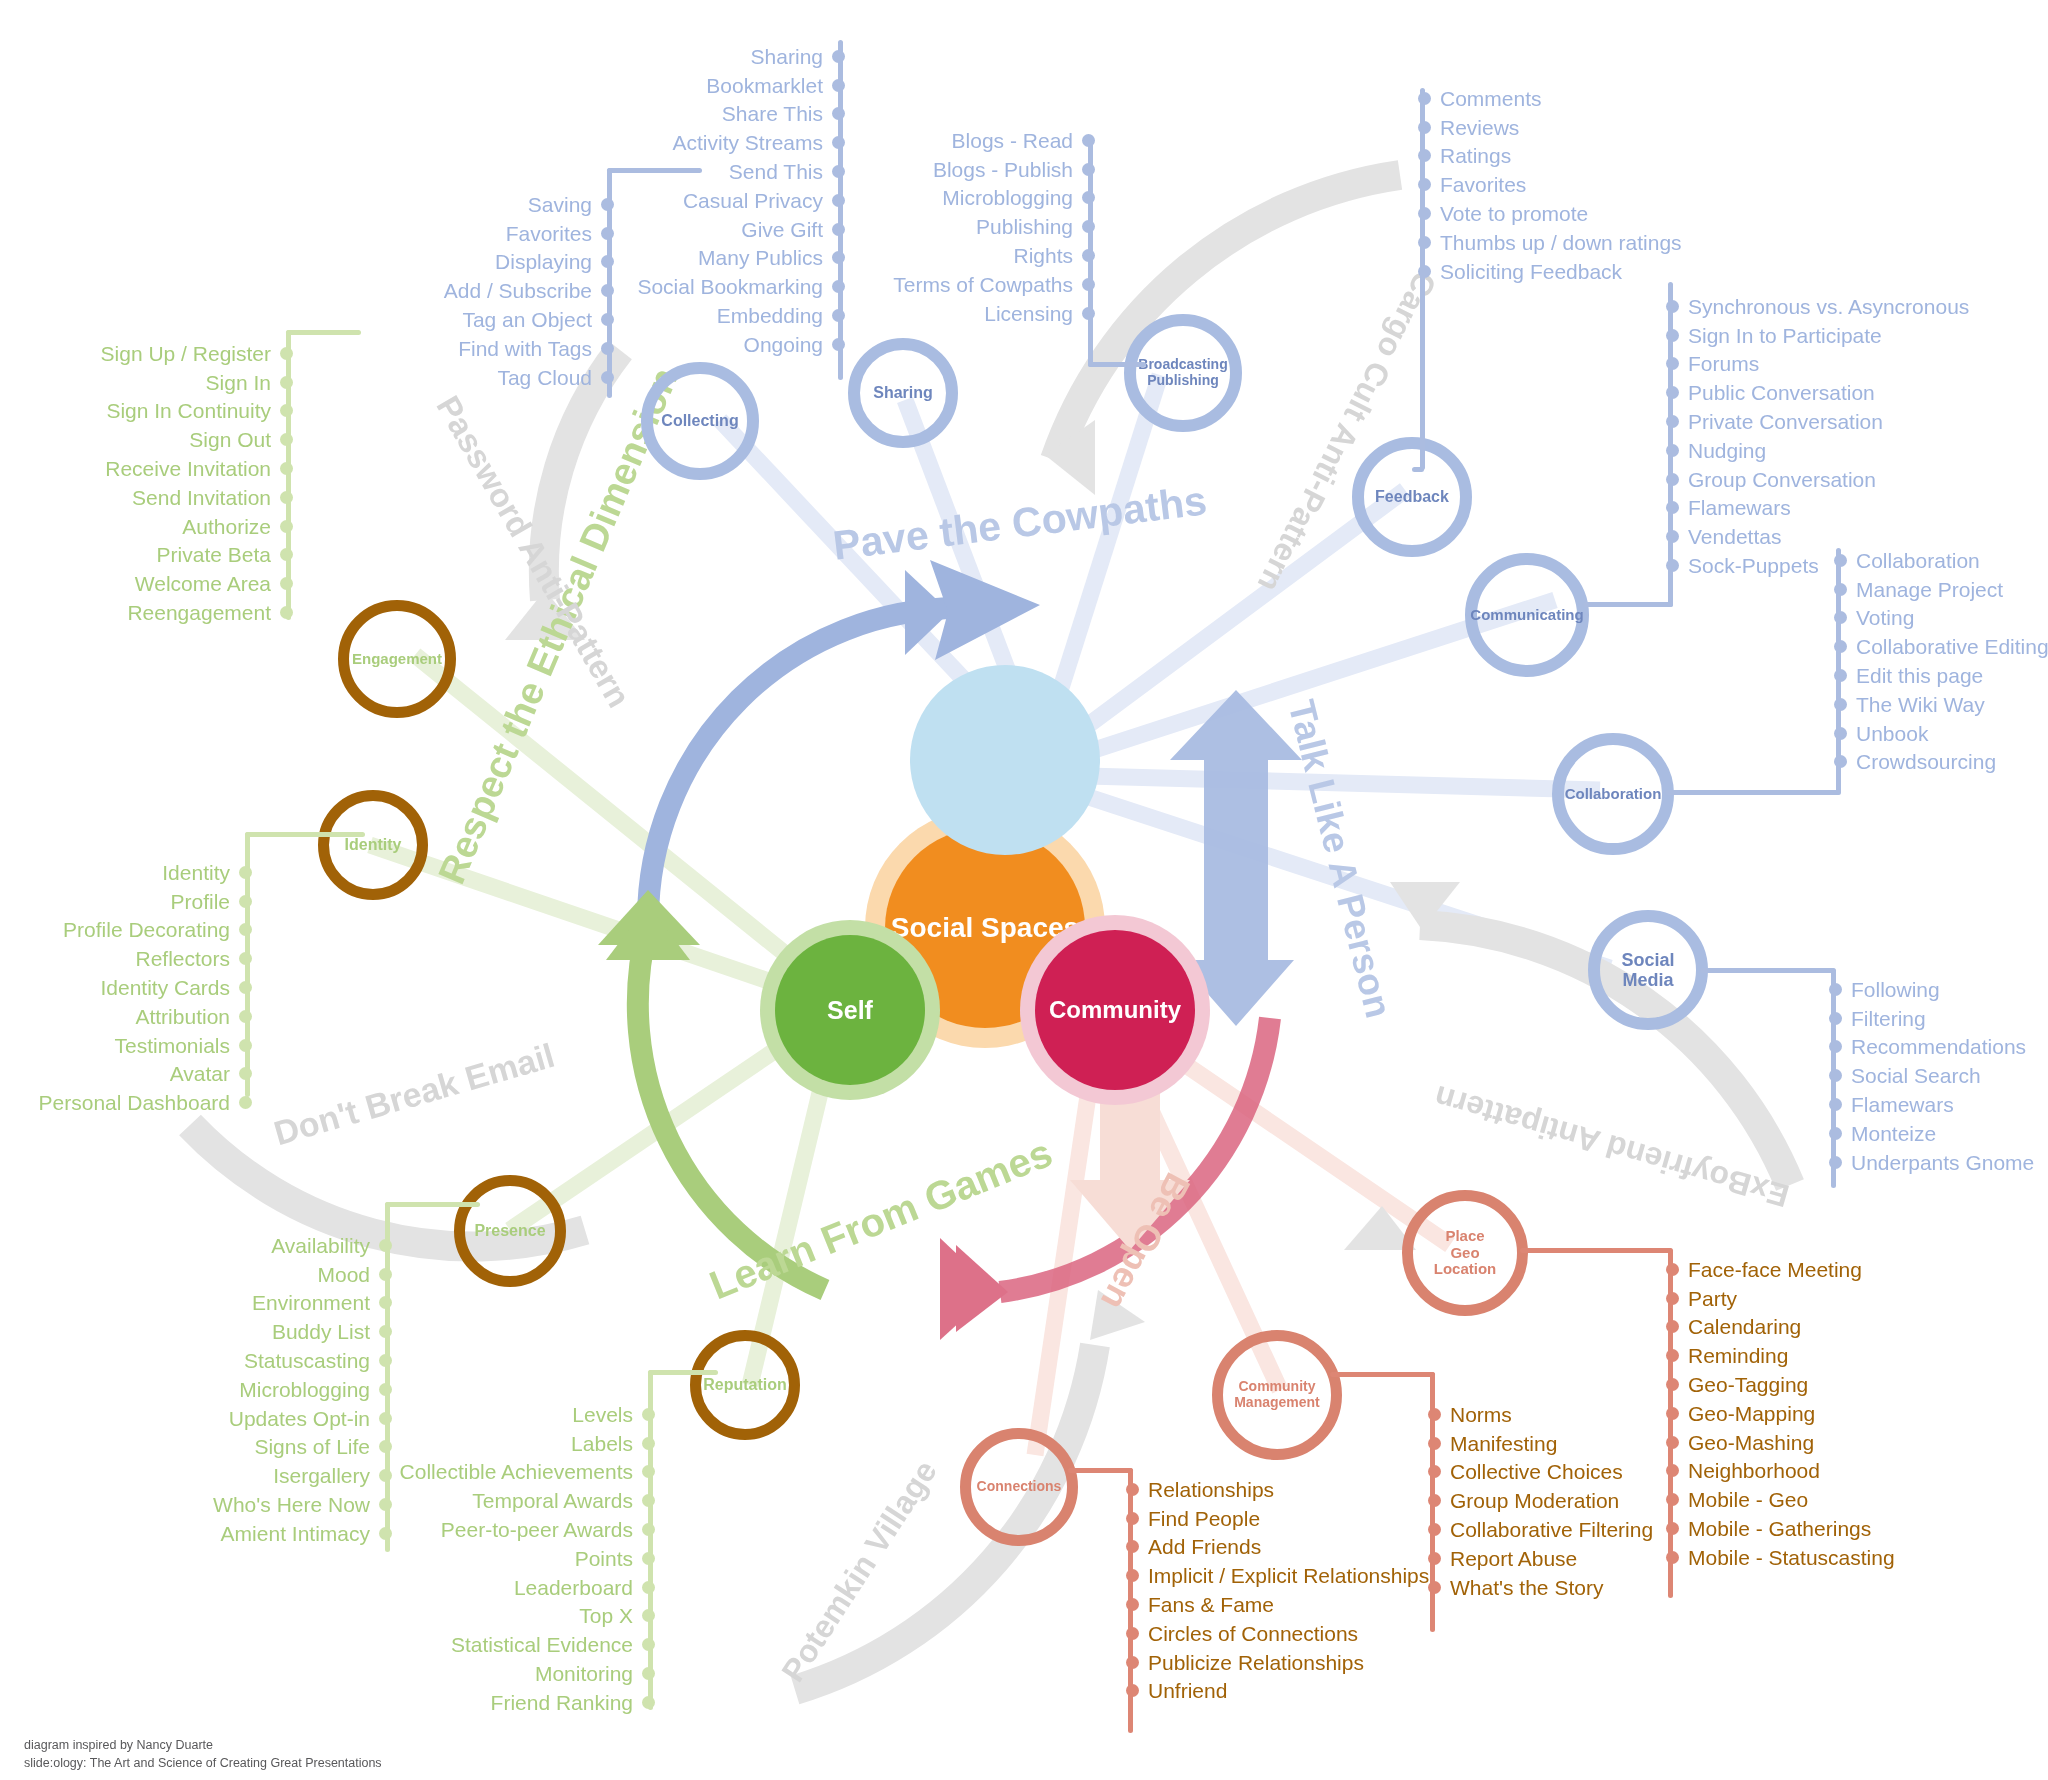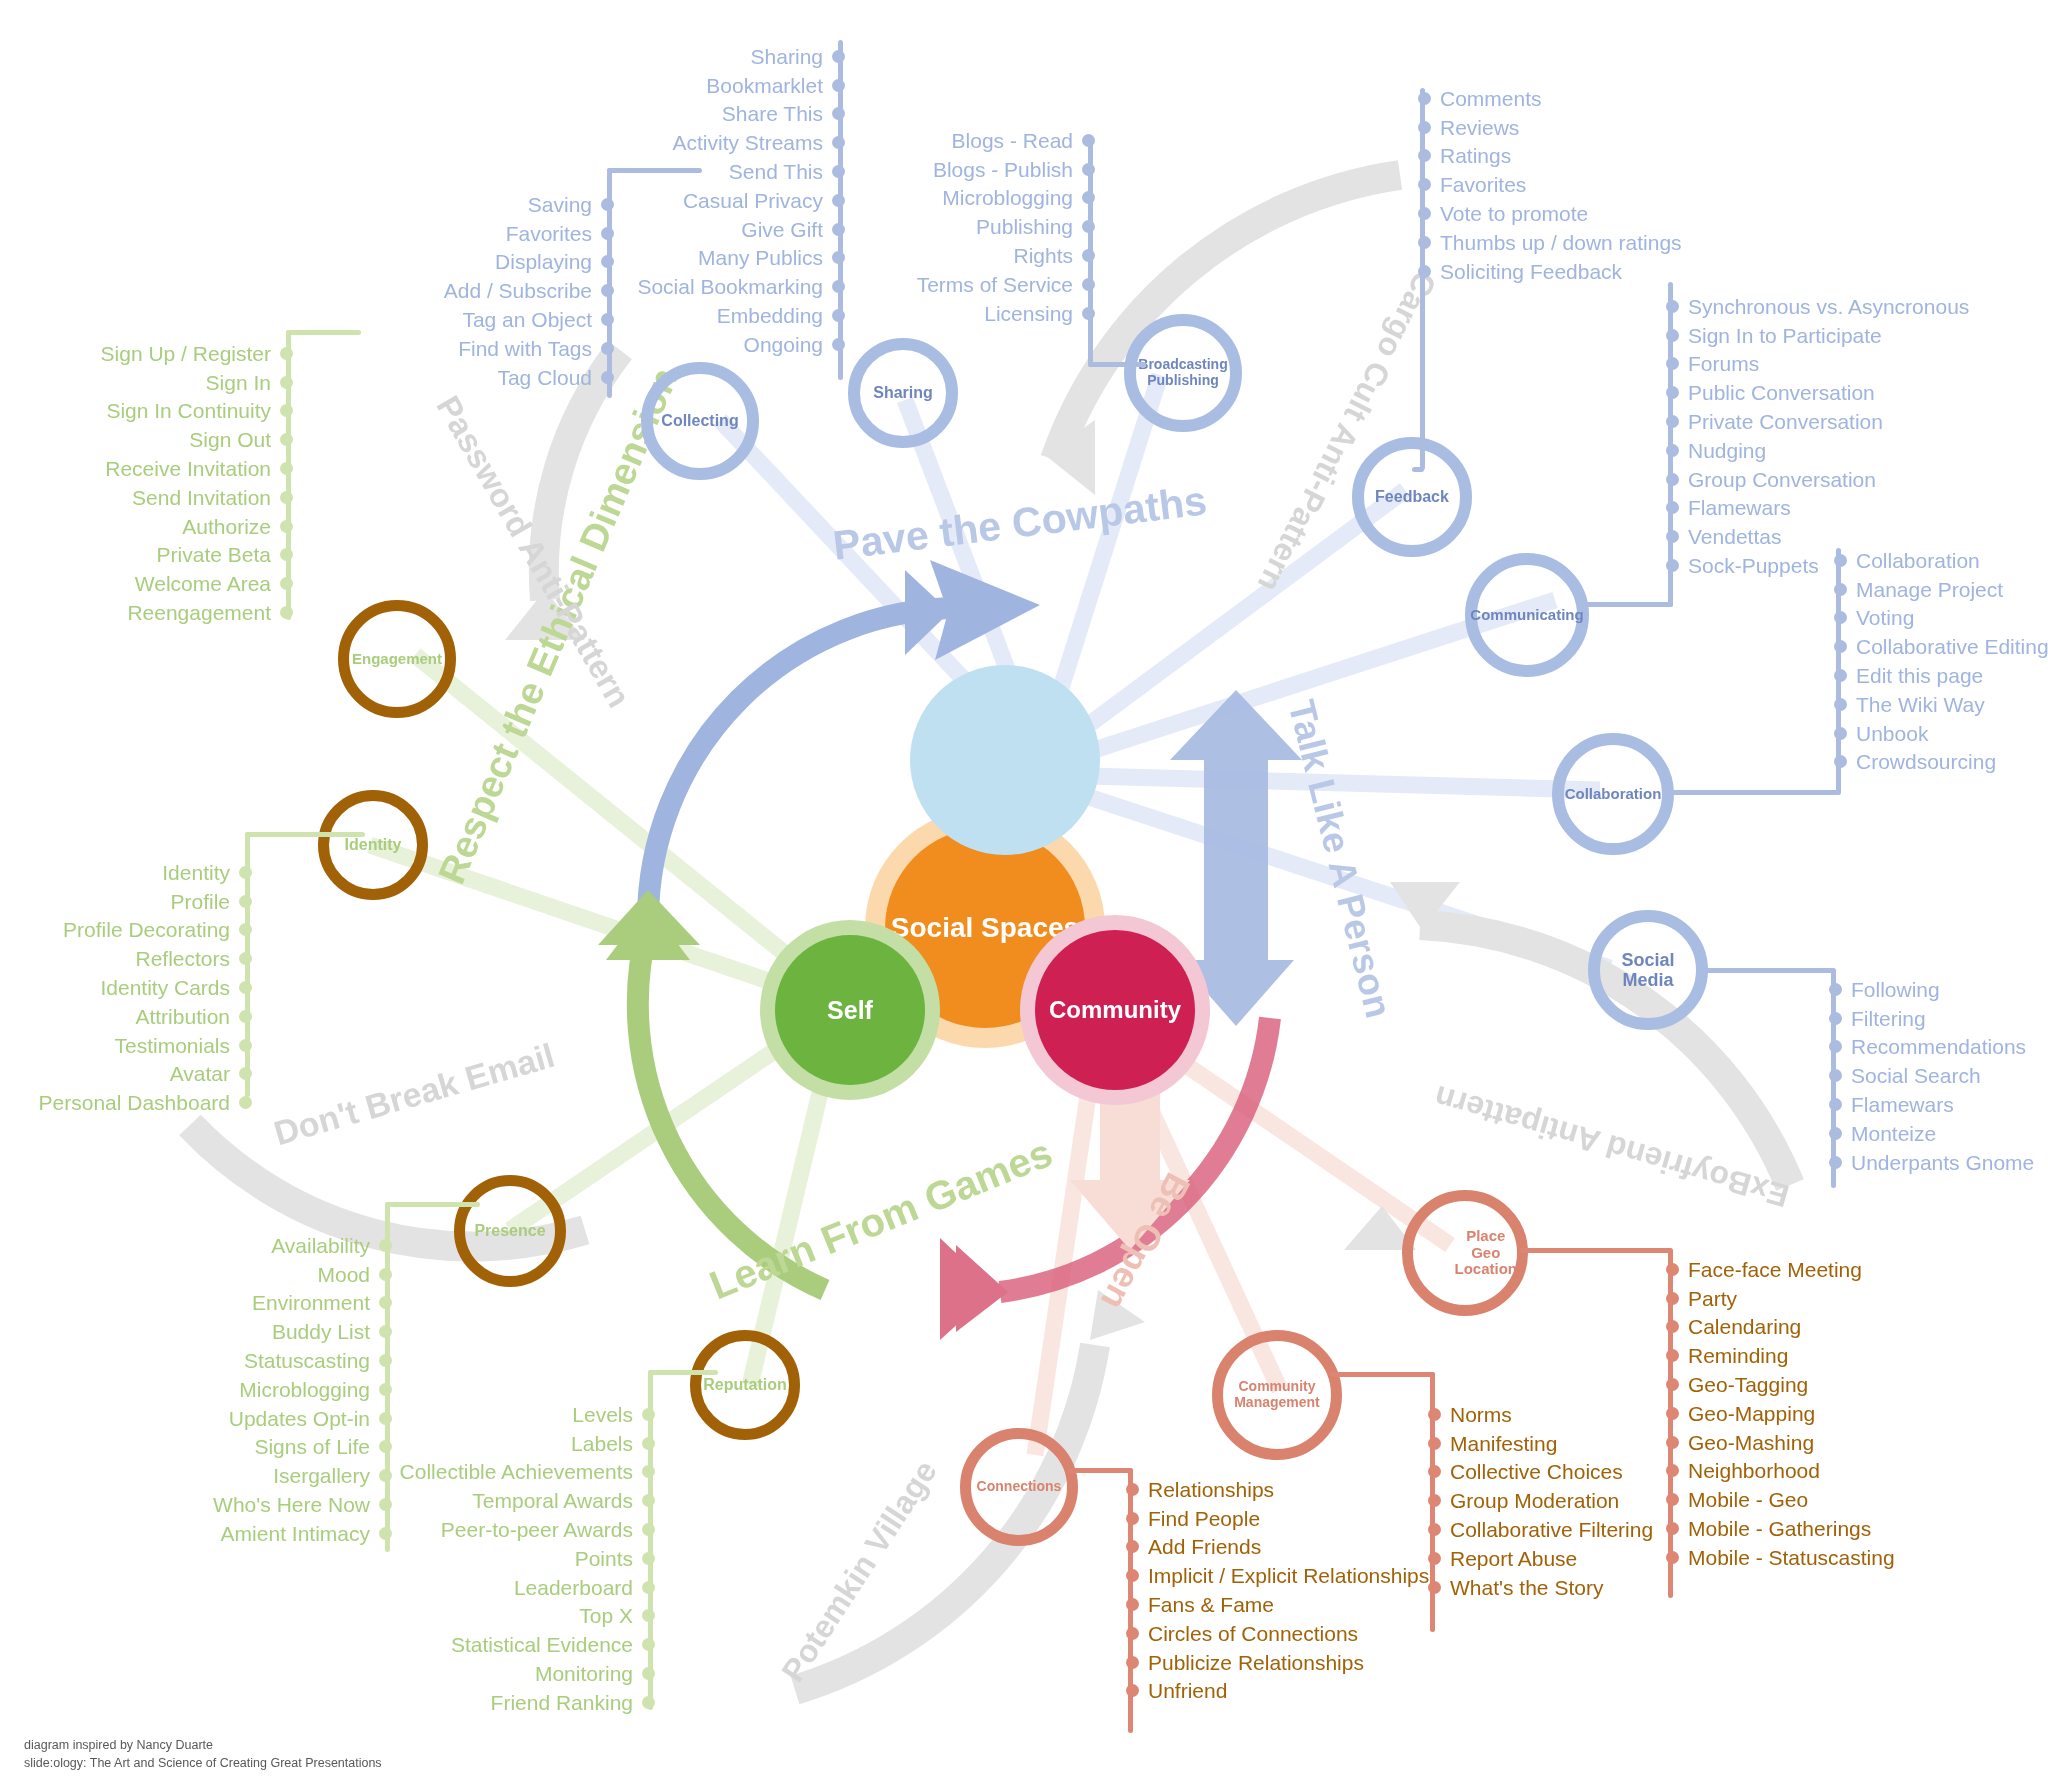--- a/index.html
+++ b/index.html
@@ -222,21 +222,21 @@
   <div class="node b" style="left:1465px;top:553px;width:124px;height:124px;font-size:15px;">
     <span>Communicating</span>
     </div>
   <div class="node b" style="left:1552px;top:733px;width:122px;height:122px;font-size:15px;">
     <span>Collaboration</span>
     </div>
   <div class="node b" style="left:1588px;top:910px;width:120px;height:120px;font-size:18px;">
     <span>Social Media</span>
     </div>
 
-  <div class="node r" style="left:1402px;top:1190px;width:126px;height:126px;font-size:15px;justify-content:flex-end;">
+  <div class="node r" style="left:1402px;top:1190px;width:126px;height:126px;font-size:15px;">
     <span style="white-space:pre-line;">Place
 Geo
 Location</span>
     </div>
   <div class="node r" style="left:1212px;top:1330px;width:130px;height:130px;font-size:14px;">
     <span style="white-space:pre-line;">Community
 Management</span>
     </div>
   <div class="node r" style="left:960px;top:1428px;width:118px;height:118px;font-size:14px;">
     <span>Connections</span>
@@ -552,21 +552,21 @@
       </div>
       <div class="leaf-row">
         <span class="lbl">Publishing</span>
         <span class="dot"></span>
       </div>
       <div class="leaf-row">
         <span class="lbl">Rights</span>
         <span class="dot"></span>
       </div>
       <div class="leaf-row">
-        <span class="lbl">Terms of Service</span>
+        <span class="lbl">Terms of Cowpaths</span>
         <span class="dot"></span>
       </div>
       <div class="leaf-row">
         <span class="lbl">Licensing</span>
         <span class="dot"></span>
       </div>
     </div>
 
   <div class="leaf-list left b" style="left:1418px;top:84px;width:320px;">
       <div class="leaf-row">

